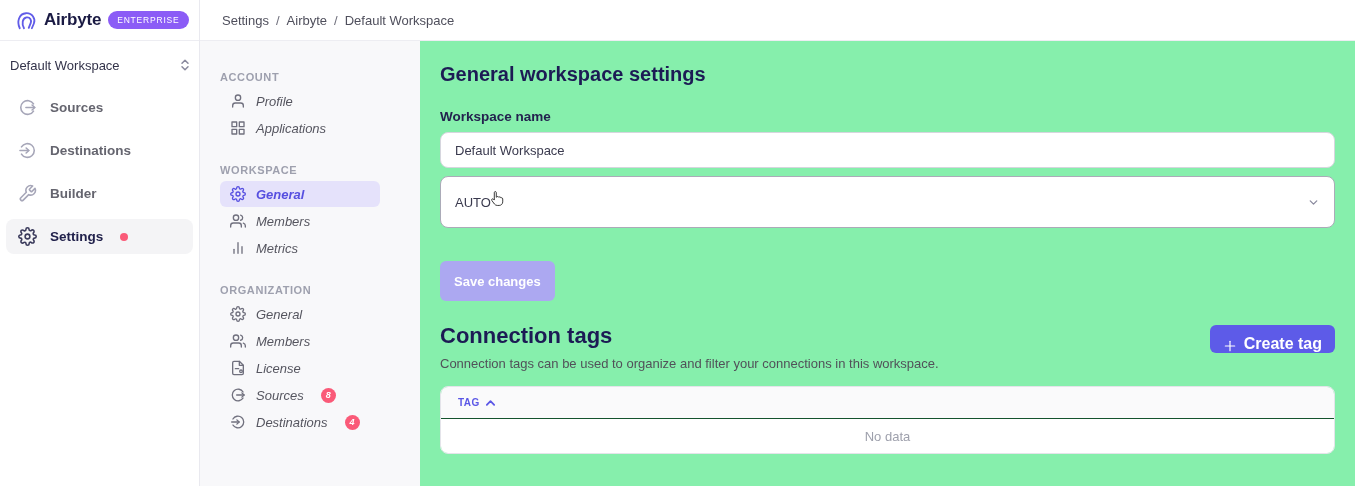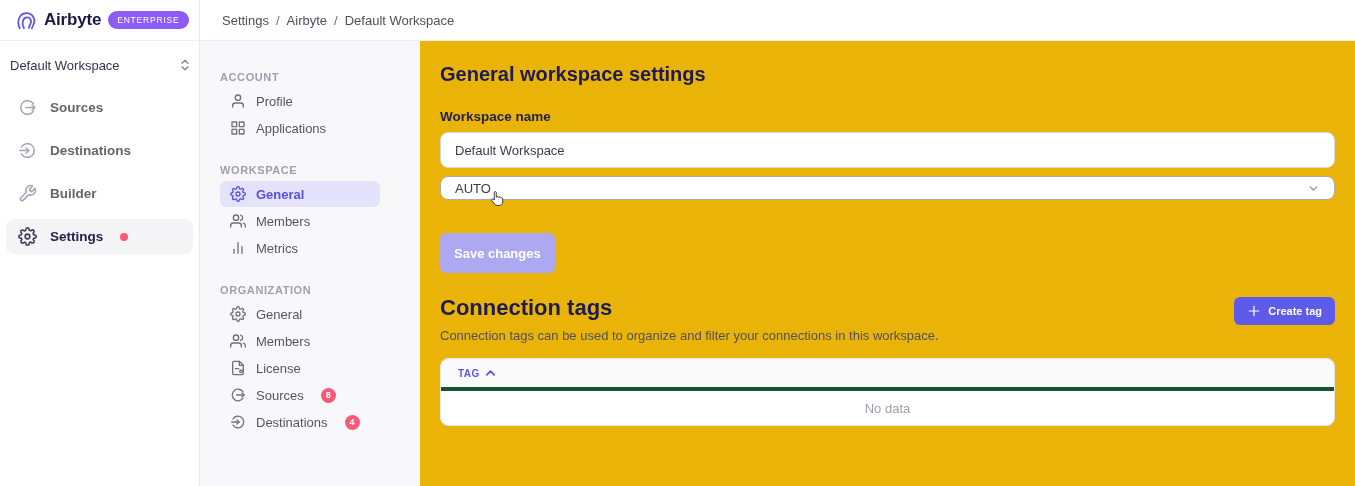--- a/index.html
+++ b/index.html
@@ -34,52 +34,52 @@
   .crumb { cursor:pointer; }
   .crumb-sep { margin:0 7px; color:#6d6d7a; }
   .content-row { flex:1; display:flex; min-height:0; }
 
   
   .subnav { width:220px; flex:none; background:#f8f8fa; padding:16px 20px 0; }
   .sec-title { font-size:11px; font-weight:700; letter-spacing:.6px; color:#9ea0ae;
     margin:14px 0 5px; }
   .sec-title.later { margin-top:23px; }
   .sub-item { width:160px; display:flex; align-items:center; gap:10px; padding:5px 10px;
-    margin-bottom:1px; border-radius:6px; font-size:13px; color:#55555f; cursor:pointer; }
+    margin-bottom:1px; border-radius:6px; font-size:13px; color:#55555f; cursor:pointer;font-style:italic; }
   .sub-item .sicon { width:16px; height:16px; color:#70707e; flex:none; }
   .sub-item.active { background:#e5e2fb; color:#564fe0; font-weight:700; }
   .sub-item.active .sicon { color:#564fe0; }
   .count-badge { min-width:15px; height:15px; border-radius:8px; background:#fa5a78;
     color:#fff; font-size:9px; font-weight:700; display:flex; align-items:center;
     justify-content:center; margin-left:7px; padding:0 3px; }
 
   
-  .main { flex:1; background:#eab308; padding:22px 20px 0; min-width:0; }
+  .main { flex:1; background:#86efac; padding:22px 20px 0; min-width:0; }
   .page-title { font-size:20px; font-weight:700; color:#1c1b54; }
   .field-label { font-size:13.5px; font-weight:700; color:#23224e; margin-top:23px; }
   .text-input { width:100%; height:36px; margin-top:8px; border:1px solid #d6d6de;
     border-radius:8px; padding:0 14px; font-size:13px; color:#3a3a4e; background:#fff;
     font-family:"Liberation Sans", sans-serif; outline:none; }
-  .select { position:relative; width:100%; height:24px; margin-top:8px;
+  .select { position:relative; width:100%; height:52px; margin-top:8px;
     border:1px solid #ababb8; border-radius:8px; display:flex; align-items:center;
     padding:0 14px; font-size:13px; color:#3a3a4e; cursor:pointer; background:#fff; }
   .select .chev { margin-left:auto; color:#8a8a9e; }
   .cursor-ghost { position:absolute; left:47px; top:13px; width:17px; height:17px; }
   .save-btn { margin-top:33px; height:40px; padding:0 14px; border:none; border-radius:6px;
     background:#aca8f1; color:#fff; font-size:13px; font-weight:600;
     font-family:"Liberation Sans", sans-serif; cursor:default; }
   .tags-head { margin-top:22px; display:flex; align-items:flex-start; }
   .tags-title { font-size:22px; font-weight:700; color:#1c1b54; }
   .tags-desc { font-size:13px; color:#515159; margin-top:7px; }
   .create-btn { margin-left:auto; margin-top:2px; height:28px; padding:0 13px; border:none;
-    border-radius:6px; background:#5d5be8; color:#fff; font-size:11px; font-weight:600;
-    display:flex; align-items:center; gap:7px; cursor:pointer;
+    border-radius:6px; background:#5d5be8; color:#fff; font-size:16px; font-weight:600;
+    display:flex; align-items:flex-end; gap:7px; cursor:pointer;
     font-family:"Liberation Sans", sans-serif; }
   .tag-table { margin-top:15px; border:1px solid #e4e4ea; border-radius:8px; overflow:hidden; }
-  .tag-thead { height:32px; background:#fafafb; border-bottom:4px solid #14532d;
+  .tag-thead { height:32px; background:#fafafb; border-bottom:1px solid #14532d;
     display:flex; align-items:center; padding:0 17px; }
   .tag-col { font-size:10px; font-weight:700; letter-spacing:.5px; color:#5b57e6;
     display:flex; align-items:center; gap:5px; cursor:pointer; }
   .tag-empty { height:34px; display:flex; align-items:center; justify-content:center;
     font-size:13px; color:#9ea0ac; background:#fff; }
 </style>
 </head>
 <body>
 
 <div class="app">

